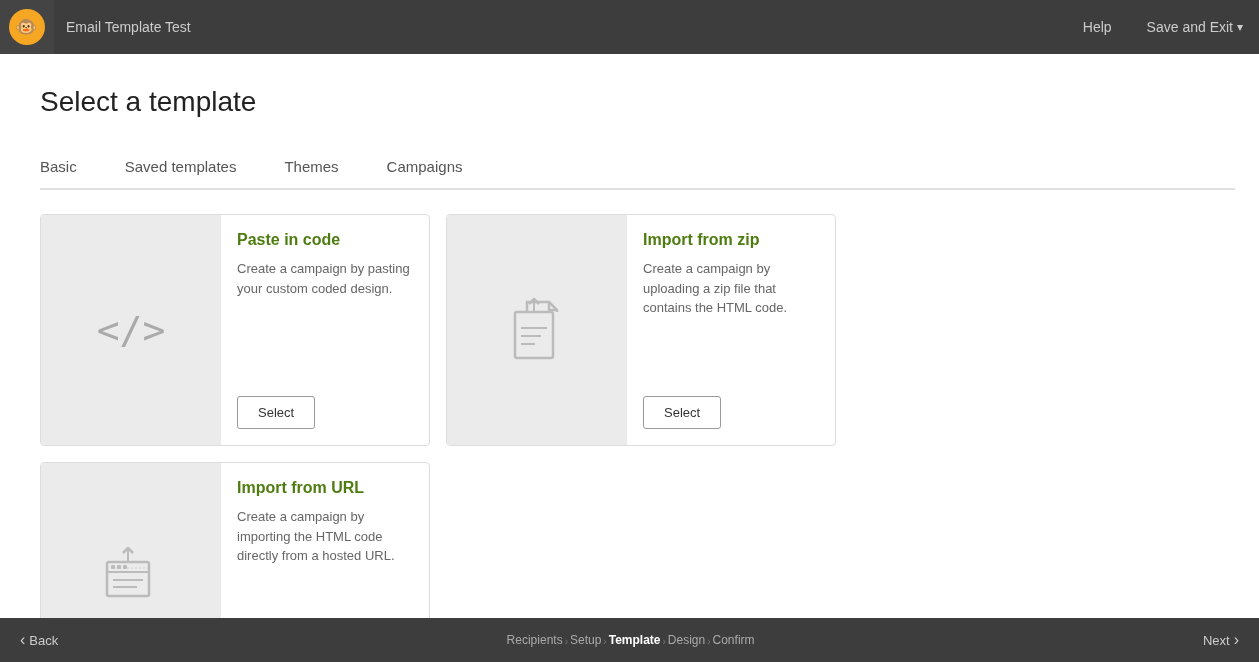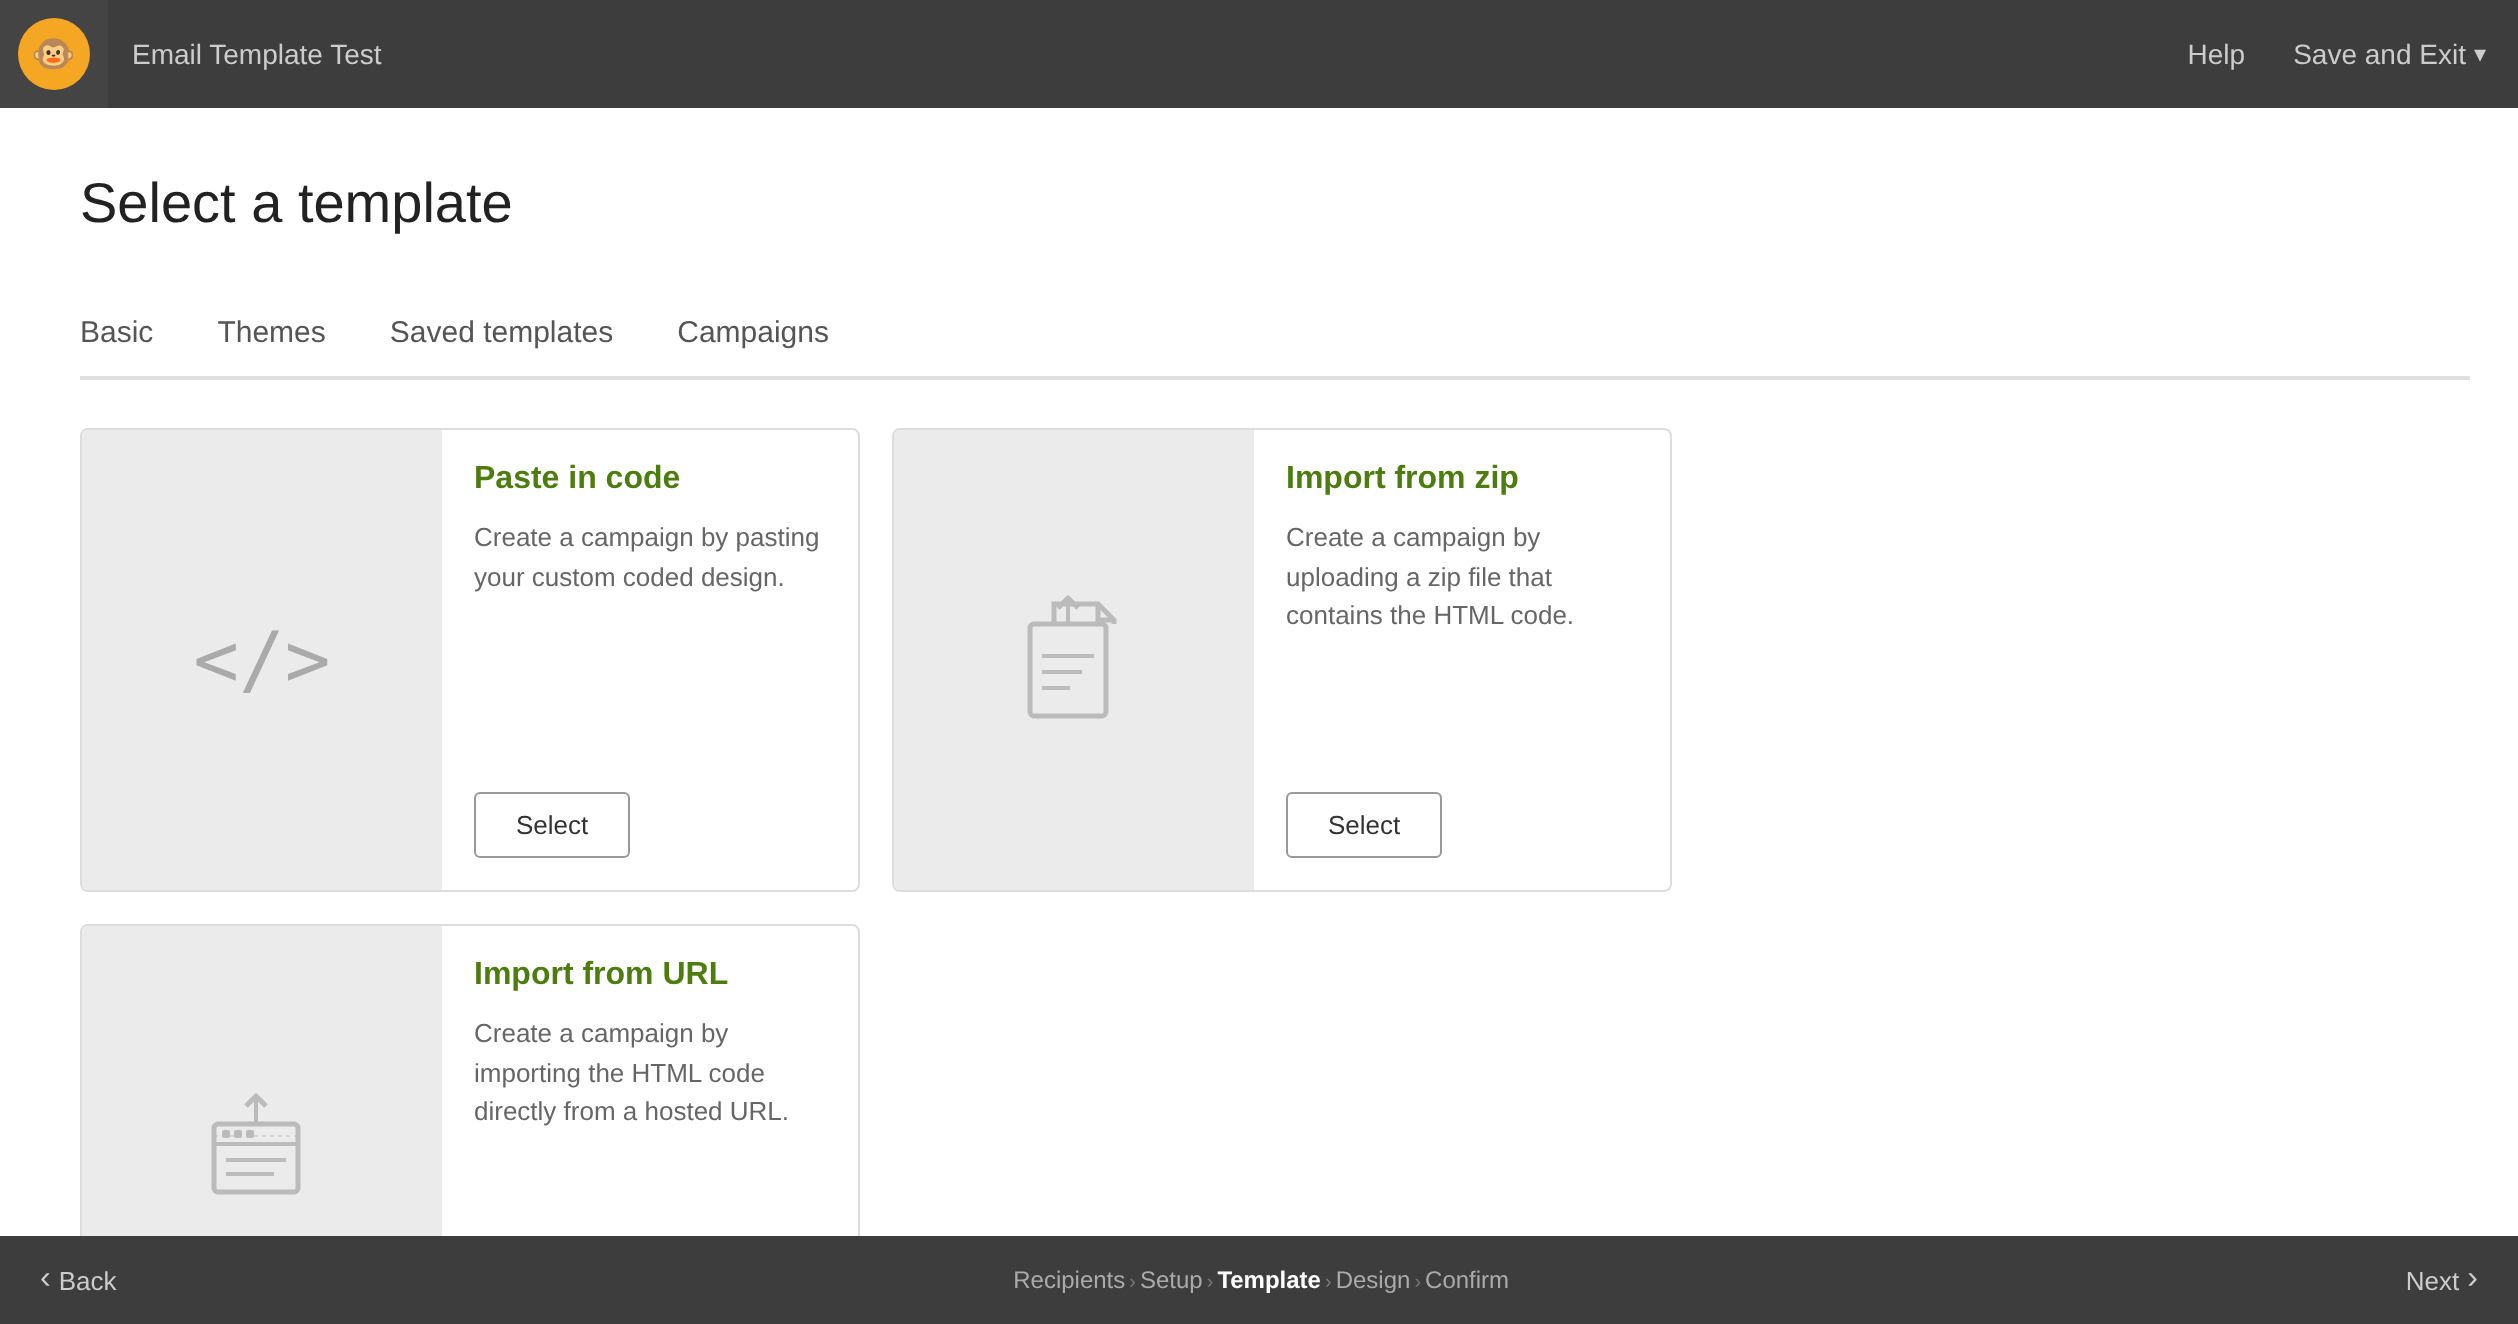--- a/index.html
+++ b/index.html
@@ -35,21 +35,21 @@
     }
     .nav-title {
       color: #ccc;
       font-size: 14px;
       margin-left: 12px;
       flex: 1;
     }
     .nav-right {
       display: flex;
       align-items: flex-start;
-      gap: 24px;
+      gap: 35px;
     }
     .nav-help {
       color: #ccc;
       font-size: 14px;
       cursor: pointer;
     }
     .nav-save-exit {
       color: #ccc;
       font-size: 14px;
       cursor: pointer;
@@ -75,21 +75,21 @@
       font-weight: 400;
       color: #222;
       margin-bottom: 32px;
     }
 
     
     .tabs {
       display: flex;
       align-items: center;
       border-bottom: 2px solid #e0e0e0;
-      gap: 0;
+      gap: 16px;
       margin-bottom: 24px;
     }
     .tab {
       padding: 8px 16px 12px 16px;
       font-size: 15px;
       color: #555;
       cursor: pointer;
       border-bottom: 3px solid transparent;
       margin-bottom: -2px;
       white-space: nowrap;
@@ -248,22 +248,22 @@
     <span class="nav-help">Help</span>
     <span class="nav-save-exit">Save and Exit</span>
   </div>
 </nav>
 
 <div class="main-content">
   <h1 class="page-title">Select a template</h1>
 
   <div class="tabs">
     <div class="tab">Basic</div>
+    <div class="tab">Saved templates</div>
     <div class="tab">Themes</div>
-    <div class="tab">Saved templates</div>
     <div class="tab">Campaigns</div>
   </div>
 
   <div class="cards">
 
     <div class="card">
       <div class="card-image">
         <span class="icon-code">&lt;/&gt;</span>
       </div>
       <div class="card-body">

